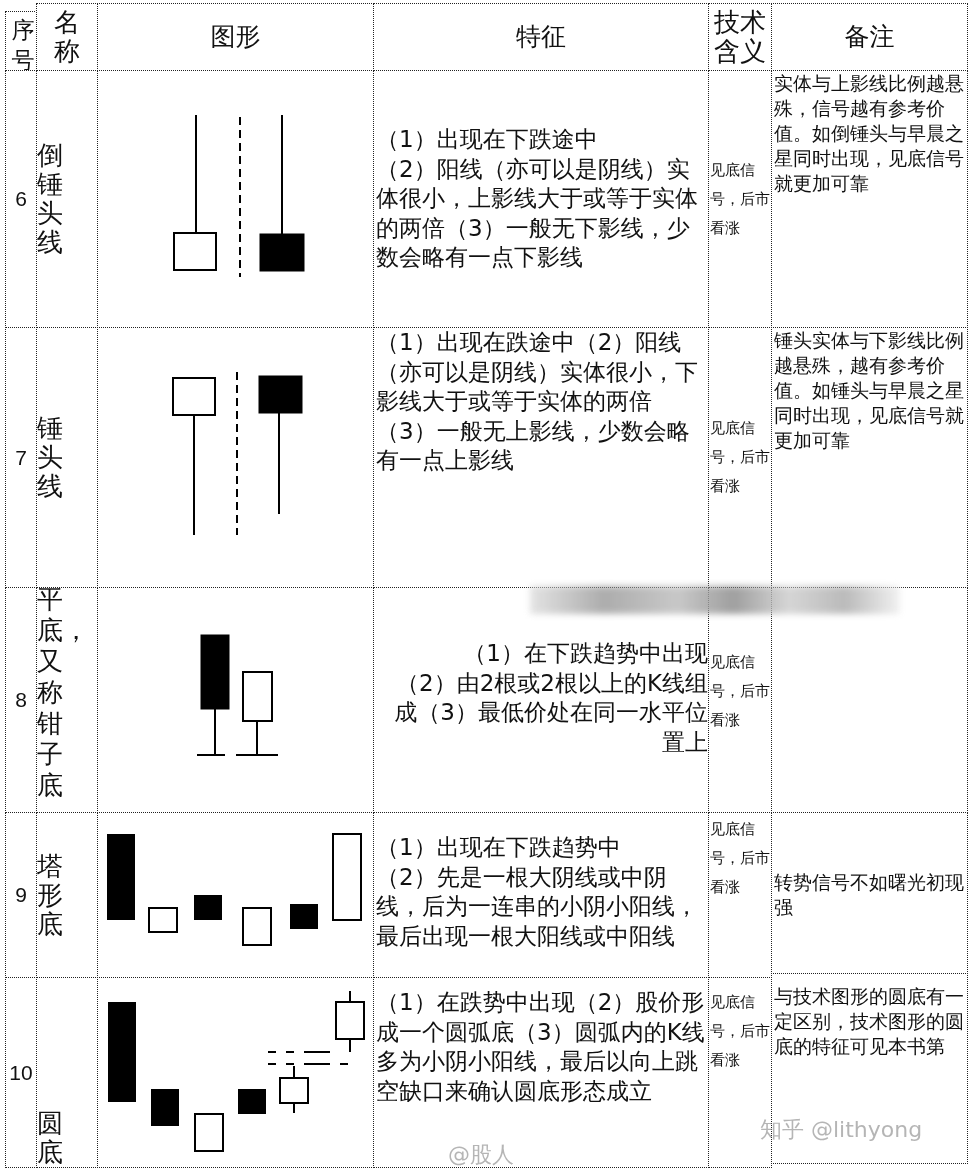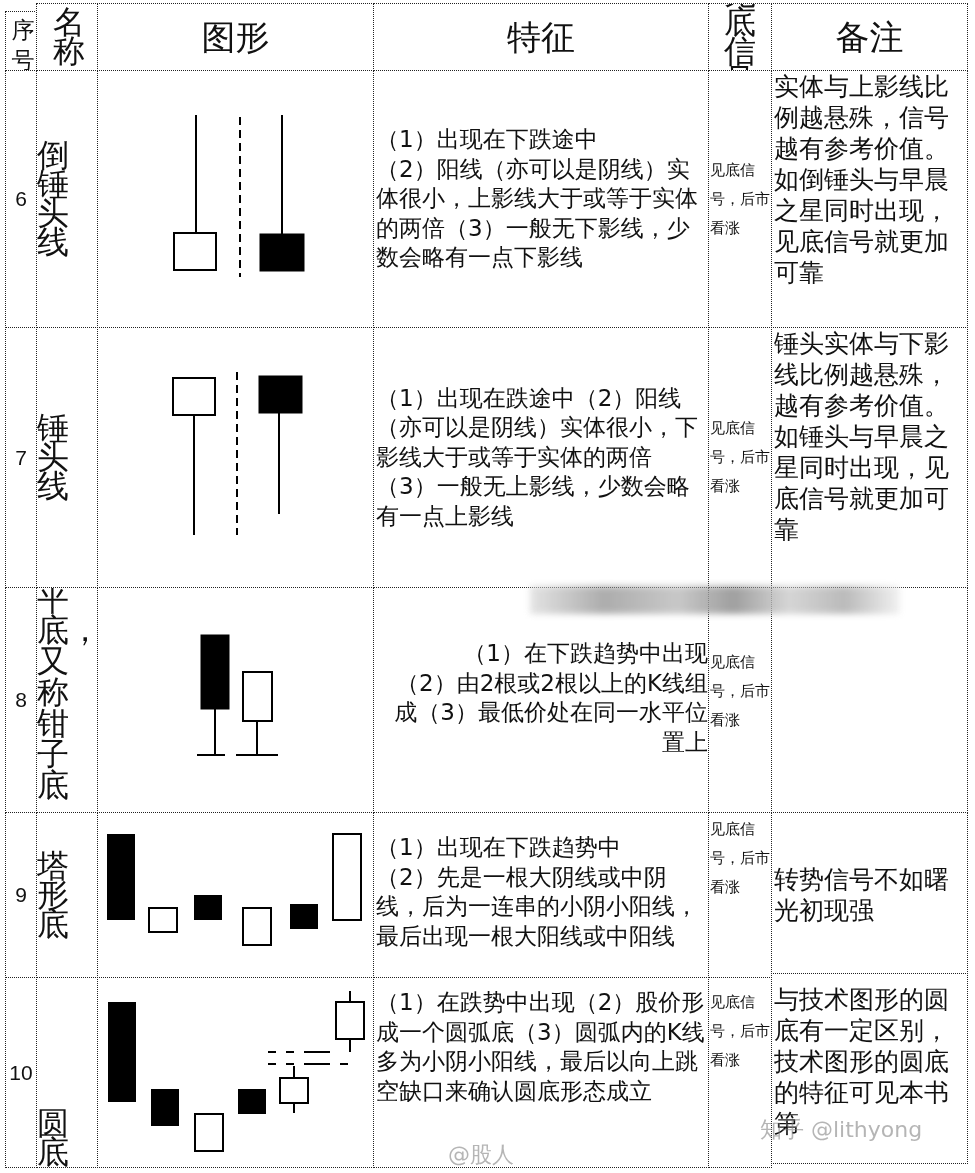--- a/index.html
+++ b/index.html
@@ -1,24 +1,24 @@
 <!DOCTYPE html>
 <html><head>
 <meta charset="utf-8">
 <style>
   html,body{margin:0;padding:0;background:#fff;}
   body{width:975px;height:1173px;position:relative;overflow:hidden;font-family:"DejaVu Sans","Liberation Sans",sans-serif;color:#111;}
   .tbl{position:absolute;left:5px;top:3px;width:963px;height:1165px;}
   .cell{position:absolute;box-sizing:border-box;border:1.5px dotted #222;background:#fff;overflow:hidden;}
-  .hdr{display:flex;align-items:center;justify-content:center;font-size:34px;line-height:30px;text-align:center;}
-  .vtext{font-size:32px;line-height:29px;word-break:break-all;}
+  .hdr{display:flex;align-items:center;justify-content:center;font-size:25px;line-height:30px;text-align:center;}
+  .vtext{font-size:26px;line-height:29px;word-break:break-all;}
   .num{display:flex;align-items:center;justify-content:center;font-size:21px;font-family:"Liberation Sans",sans-serif;}
   .feat{font-size:23px;line-height:29.5px;padding:0 0 0 2px;word-break:break-all;}
   .meaning{font-size:15px;line-height:29px;padding-left:1px;width:62px;word-break:break-all;}
-  .note{font-size:25px;line-height:31px;padding-left:2px;word-break:break-all;}
+  .note{font-size:19px;line-height:25px;padding-left:2px;word-break:break-all;}
   svg{position:absolute;left:0;top:0;}
   .blur{position:absolute;left:530px;top:586px;width:370px;height:28px;background:linear-gradient(90deg,#ddd,#999 20%,#bbb 40%,#888 55%,#ccc 70%,#aaa 85%,#eee);filter:blur(3px);opacity:.8;}
   .wm{position:absolute;color:rgba(120,120,120,.55);font-size:22px;}
 </style>
 </head>
 <body>
 
 <div class="tbl">
 
   <div class="cell hdr vtext" style="left:0;top:8px;width:32px;height:68px;font-size:23px;line-height:30px;justify-content:flex-end;">
@@ -27,21 +27,21 @@
   <div class="cell hdr vtext" style="left:31px;top:0;width:62px;height:68px;">
       <span style="width:28px;display:block;">名称</span>
     </div>
   <div class="cell hdr" style="left:92px;top:0;width:277px;height:68px;">
       <span>图形</span>
     </div>
   <div class="cell hdr" style="left:368px;top:0;width:336px;height:68px;text-align:center;">
       <span>特征</span>
     </div>
   <div class="cell hdr vtext" style="left:703px;top:0;width:64px;height:68px;">
-      <span style="width:56px;display:block;">见底信号</span>
+      <span style="width:56px;display:block;">技术含义</span>
     </div>
   <div class="cell hdr" style="left:766px;top:0;width:197px;height:68px;">
       <span>备注</span>
     </div>
 
   <div class="cell num" style="left:0;top:67px;width:32px;height:258px;">
       <span>6</span>
     </div>
   <div class="cell" style="left:31px;top:67px;width:62px;height:258px;display:flex;align-items:center;">
       <span class="vtext" style="width:28px;display:block;">倒锤头线</span>
@@ -74,21 +74,21 @@
     </div>
   <div class="cell" style="left:92px;top:324px;width:277px;height:261px;">
     <svg width="277" height="261">
       <rect x="75" y="50" width="42" height="37" fill="#fff" stroke="#000" stroke-width="2"></rect>
       <line x1="96" y1="87" x2="96" y2="207" stroke="#000" stroke-width="2"></line>
       <line x1="139" y1="44" x2="139" y2="207" stroke="#000" stroke-width="2" stroke-dasharray="8,5"></line>
       <rect x="161" y="48" width="43" height="37" fill="#000" stroke="#000" stroke-width="1"></rect>
       <line x1="181" y1="85" x2="181" y2="186" stroke="#000" stroke-width="2"></line>
     </svg>
   </div>
-  <div class="cell" style="left:368px;top:324px;width:336px;height:261px;display:flex;align-items:center;">
+  <div class="cell" style="left:368px;top:324px;width:336px;height:261px;display:flex;align-items:flex-start;">
       <div class="feat">（1）出现在跌途中（2）阳线（亦可以是阴线）实体很小，下影线大于或等于实体的两倍（3）一般无上影线，少数会略有一点上影线</div>
     </div>
   <div class="cell" style="left:703px;top:324px;width:64px;height:261px;display:flex;align-items:center;">
       <div class="meaning">见底信号，后市看涨</div>
     </div>
   <div class="cell" style="left:766px;top:324px;width:197px;height:261px;">
       <div class="note">锤头实体与下影线比例越悬殊，越有参考价值。如锤头与早晨之星同时出现，见底信号就更加可靠</div>
     </div>
 
   <div class="cell num" style="left:0;top:584px;width:32px;height:226px;">

